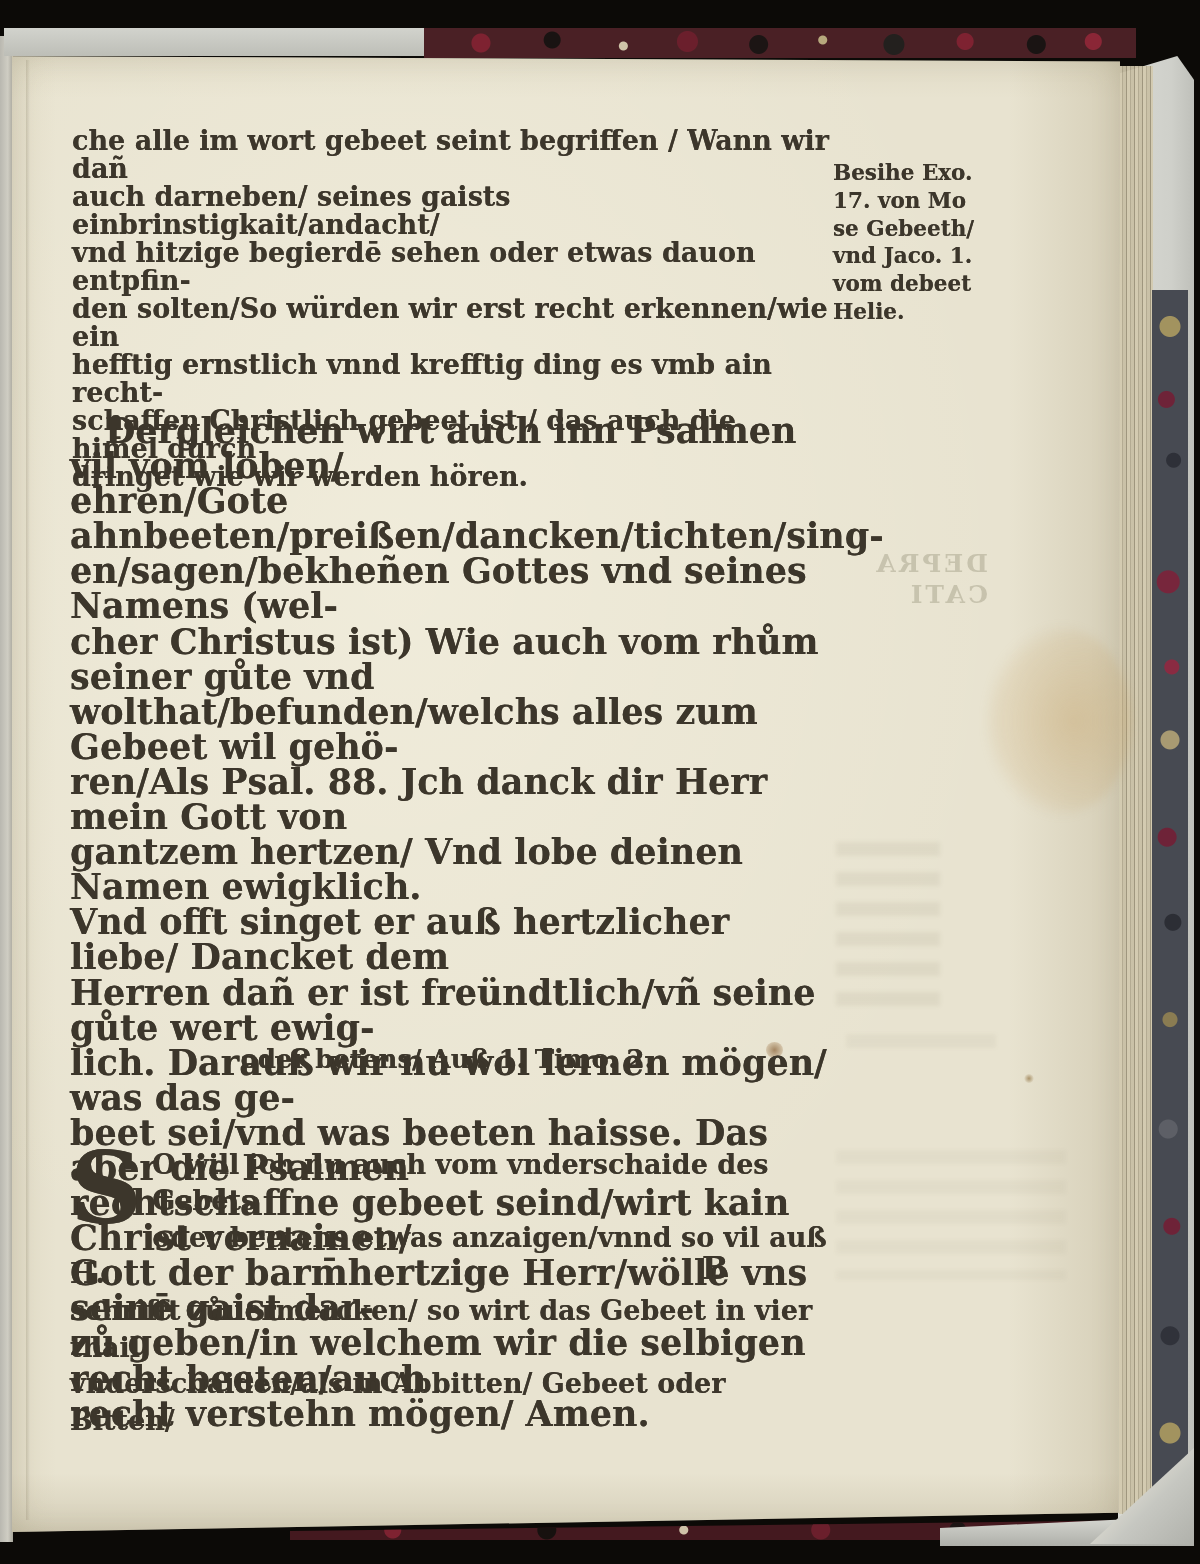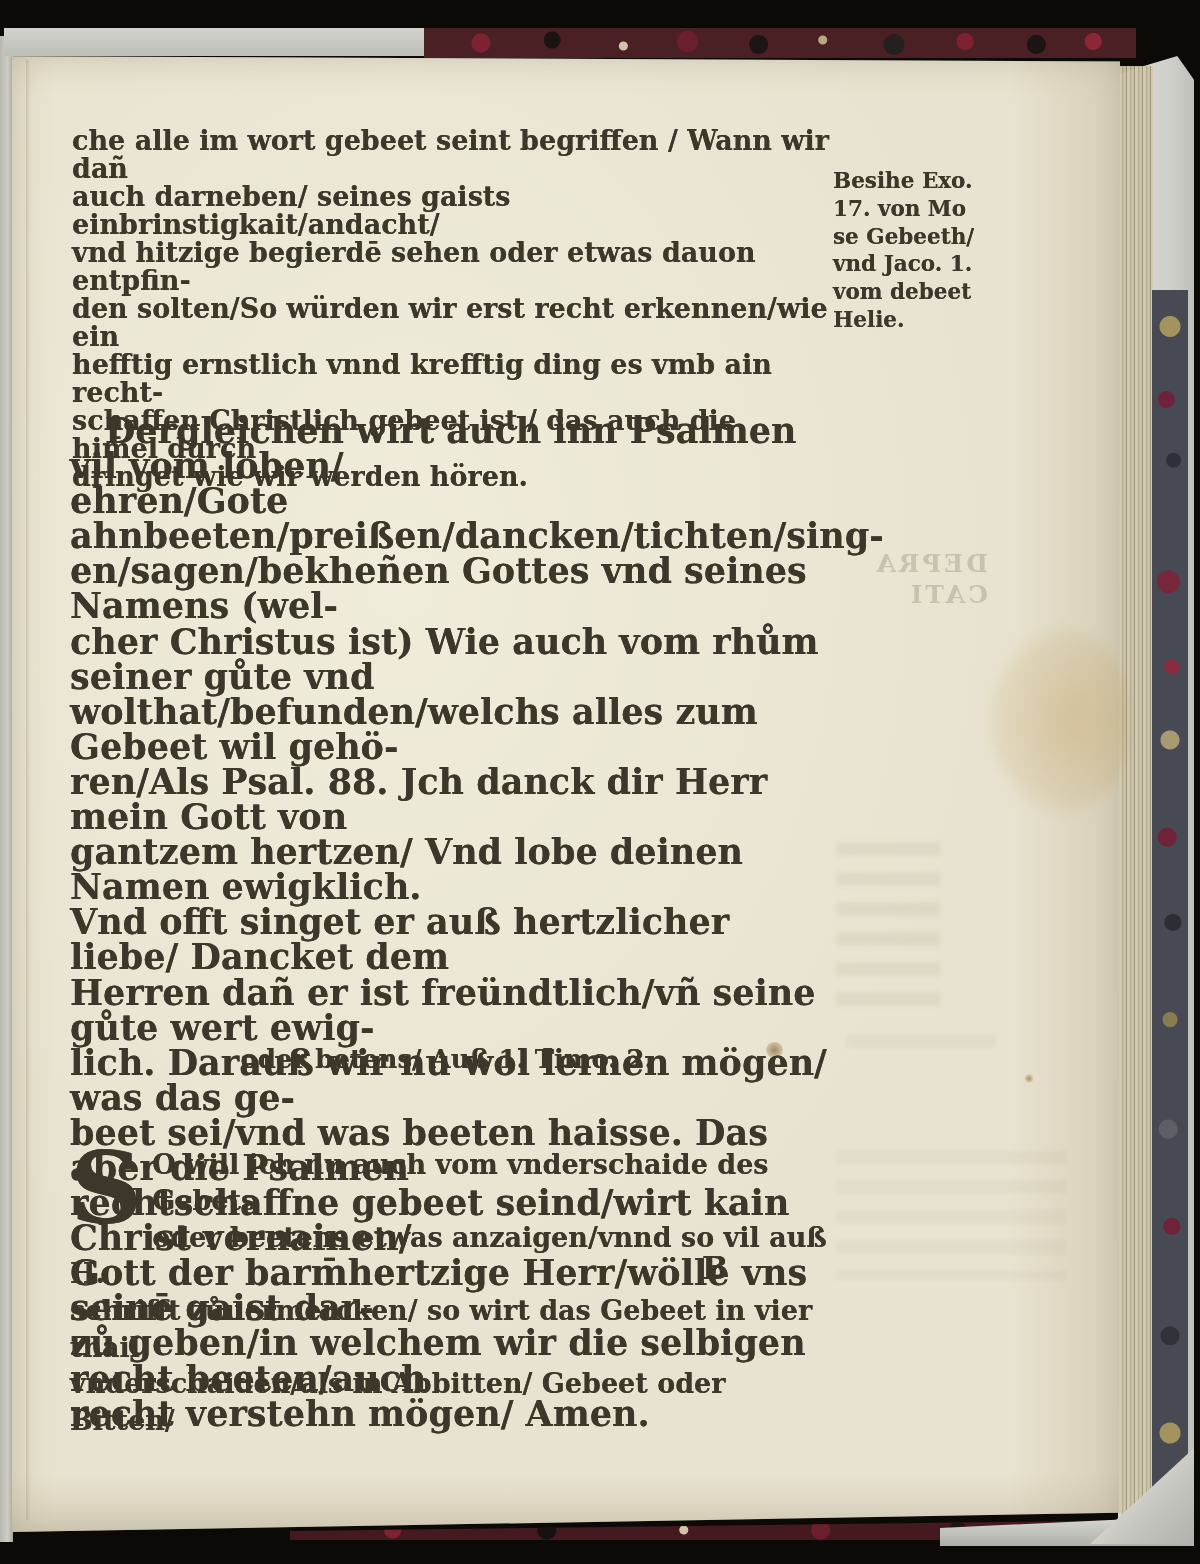--- a/index.html
+++ b/index.html
@@ -85,21 +85,21 @@
     color:rgba(100,95,68,.25);transform:scaleX(-1);white-space:pre-line;filter:blur(.6px);}
   .smudge{position:absolute;filter:blur(2px);opacity:.5;
     background:repeating-linear-gradient(180deg, rgba(120,113,86,.18) 0 14px, transparent 14px 30px);}
   .smudge-a{left:836px;top:842px;width:104px;height:174px;}
   .smudge-b{left:846px;top:1034px;width:150px;height:26px;opacity:.35;}
   .smudge-c{left:836px;top:1150px;width:230px;height:130px;opacity:.3;}
   
   .txt{position:absolute;color:#3c362b;font-weight:700;white-space:pre-line;
     text-shadow:0 0 .5px rgba(60,54,43,.8);}
   .para-1{left:72px;top:127px;width:758px;font-size:27px;line-height:28px;}
-  .margin-note{left:833px;top:159px;width:190px;font-size:21.5px;line-height:27.8px;margin-top:8px;}
+  .margin-note{left:833px;top:159px;width:190px;font-size:21.5px;line-height:27.8px;}
   .para-2{left:70px;top:413px;width:760px;font-size:35px;line-height:35.1px;}
   .heading{left:66px;top:984px;width:762px;font-size:41px;text-align:center;letter-spacing:.5px;}
   .subheading{left:66px;top:1044px;width:762px;font-size:26px;text-align:center;}
   .para-3{left:70px;top:1110px;width:762px;font-size:27px;line-height:36.6px;}
   .dropcap{float:left;font-size:100px;line-height:74px;height:74px;margin:4px 10px 0 0;
     font-weight:700;color:#3c362b;}
   .signature{left:690px;top:1250px;width:50px;font-size:31px;text-align:center;}
 </style>
 </head>
 <body>

